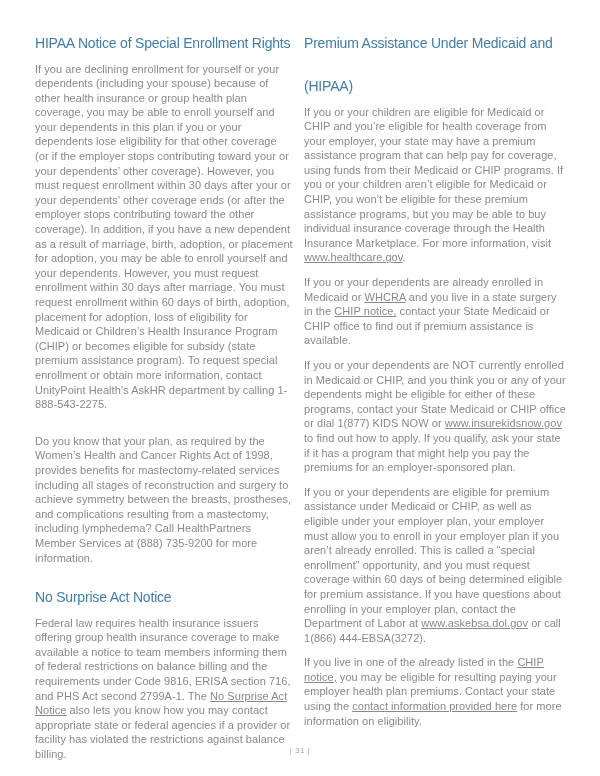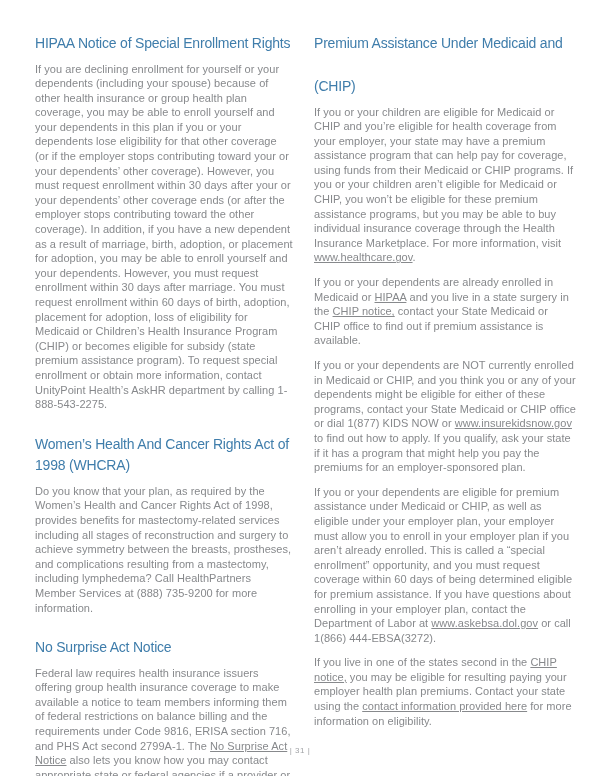--- a/index.html
+++ b/index.html
@@ -7,21 +7,21 @@
     position: relative;
     width: 600px;
     height: 776px;
     margin: 0 auto;
     background: #ffffff;
     overflow: hidden;
     font-family: "Liberation Sans", sans-serif;
   }
   .column { position: absolute; top: 33px; }
   .column-left  { left: 35px;  width: 258px; }
-  .column-right { left: 314px; width: 263px; }
+  .column-right { left: 304px; width: 263px; }
 
   section.notice-section + section.notice-section { margin-top: 22px; }
 
   h2.section-heading {
     font-size: 14px;
     font-weight: 400;
     line-height: 21.5px;
     letter-spacing: -0.2px;
     color: var(--c-heading, #3f7dab);
     margin: 0 0 7px 0;
@@ -54,33 +54,32 @@
 <body>
 
 <div class="page">
   <div id="columns-root">
       <div class="column column-left">
         <section class="notice-section">
           <h2 class="section-heading"><span class="hline">HIPAA Notice of Special Enrollment Rights</span></h2>
           <p class="para"><span>If you are declining enrollment for yourself or your dependents (including your spouse) because of other health insurance or group health plan coverage, you may be able to enroll yourself and your dependents in this plan if you or your dependents lose eligibility for that other coverage (or if the employer stops contributing toward your or your dependents’ other coverage). However, you must request enrollment within 30 days after your or your dependents’ other coverage ends (or after the employer stops contributing toward the other coverage). In addition, if you have a new dependent as a result of marriage, birth, adoption, or placement for adoption, you may be able to enroll yourself and your dependents. However, you must request enrollment within 30 days after marriage. You must request enrollment within 60 days of birth, adoption, placement for adoption, loss of eligibility for Medicaid or Children’s Health Insurance Program (CHIP) or becomes eligible for subsidy (state premium assistance program). To request special enrollment or obtain more information, contact UnityPoint Health’s AskHR department by calling 1-888-543-2275.</span></p>
         </section>
         <section class="notice-section">
-          <h2 class="section-heading"><span class="hline">Women’s Health And Cancer Rights Act of</span><br><span class="hline">1998 (WHCRA)</span></h2>
           <p class="para"><span>Do you know that your plan, as required by the Women’s Health and Cancer Rights Act of 1998, provides benefits for mastectomy-related services including all stages of reconstruction and surgery to achieve symmetry between the breasts, prostheses, and complications resulting from a mastectomy, including lymphedema? Call HealthPartners Member Services at (888) 735-9200 for more information.</span></p>
         </section>
         <section class="notice-section">
           <h2 class="section-heading"><span class="hline">No Surprise Act Notice</span></h2>
           <p class="para"><span>Federal law requires health insurance issuers offering group health insurance coverage to make available a notice to team members informing them of federal restrictions on balance billing and the requirements under Code 9816, ERISA section 716, and PHS Act second 2799A-1. The </span><span class="link">No Surprise Act Notice</span><span> also lets you know how you may contact appropriate state or federal agencies if a provider or facility has violated the restrictions against balance billing.</span></p>
         </section>
       </div>
       <div class="column column-right">
         <section class="notice-section">
-          <h2 class="section-heading"><span class="hline">Premium Assistance Under Medicaid and</span><br><br><span class="hline">(CHIP)</span></h2>
+          <h2 class="section-heading"><span class="hline">Premium Assistance Under Medicaid and</span><br><br><span class="hline">(HIPAA)</span></h2>
           <p class="para"><span>If you or your children are eligible for Medicaid or CHIP and you’re eligible for health coverage from your employer, your state may have a premium assistance program that can help pay for coverage, using funds from their Medicaid or CHIP programs. If you or your children aren’t eligible for Medicaid or CHIP, you won’t be eligible for these premium assistance programs, but you may be able to buy individual insurance coverage through the Health Insurance Marketplace. For more information, visit </span><span class="link">www.healthcare.gov</span><span>.</span></p>
-          <p class="para"><span>If you or your dependents are already enrolled in Medicaid or </span><span class="link">HIPAA</span><span> and you live in a state surgery in the </span><span class="link">CHIP notice,</span><span> contact your State Medicaid or CHIP office to find out if premium assistance is available.</span></p>
+          <p class="para"><span>If you or your dependents are already enrolled in Medicaid or </span><span class="link">WHCRA</span><span> and you live in a state surgery in the </span><span class="link">CHIP notice,</span><span> contact your State Medicaid or CHIP office to find out if premium assistance is available.</span></p>
           <p class="para"><span>If you or your dependents are NOT currently enrolled in Medicaid or CHIP, and you think you or any of your dependents might be eligible for either of these programs, contact your State Medicaid or CHIP office or dial 1(877) KIDS NOW or </span><span class="link">www.insurekidsnow.gov</span><span> to find out how to apply. If you qualify, ask your state if it has a program that might help you pay the premiums for an employer-sponsored plan.</span></p>
           <p class="para"><span>If you or your dependents are eligible for premium assistance under Medicaid or CHIP, as well as eligible under your employer plan, your employer must allow you to enroll in your employer plan if you aren’t already enrolled. This is called a “special enrollment” opportunity, and you must request coverage within 60 days of being determined eligible for premium assistance. If you have questions about enrolling in your employer plan, contact the Department of Labor at </span><span class="link">www.askebsa.dol.gov</span><span> or call 1(866) 444-EBSA(3272).</span></p>
-          <p class="para"><span>If you live in one of the states second in the </span><span class="link">CHIP notice,</span><span> you may be eligible for resulting paying your employer health plan premiums. Contact your state using the </span><span class="link">contact information provided here</span><span> for more information on eligibility.</span></p>
+          <p class="para"><span>If you live in one of the already listed in the </span><span class="link">CHIP notice,</span><span> you may be eligible for resulting paying your employer health plan premiums. Contact your state using the </span><span class="link">contact information provided here</span><span> for more information on eligibility.</span></p>
         </section>
       </div>
     </div>
   <div class="footer">| 31 |</div>
 </div>
 
 </body></html>

